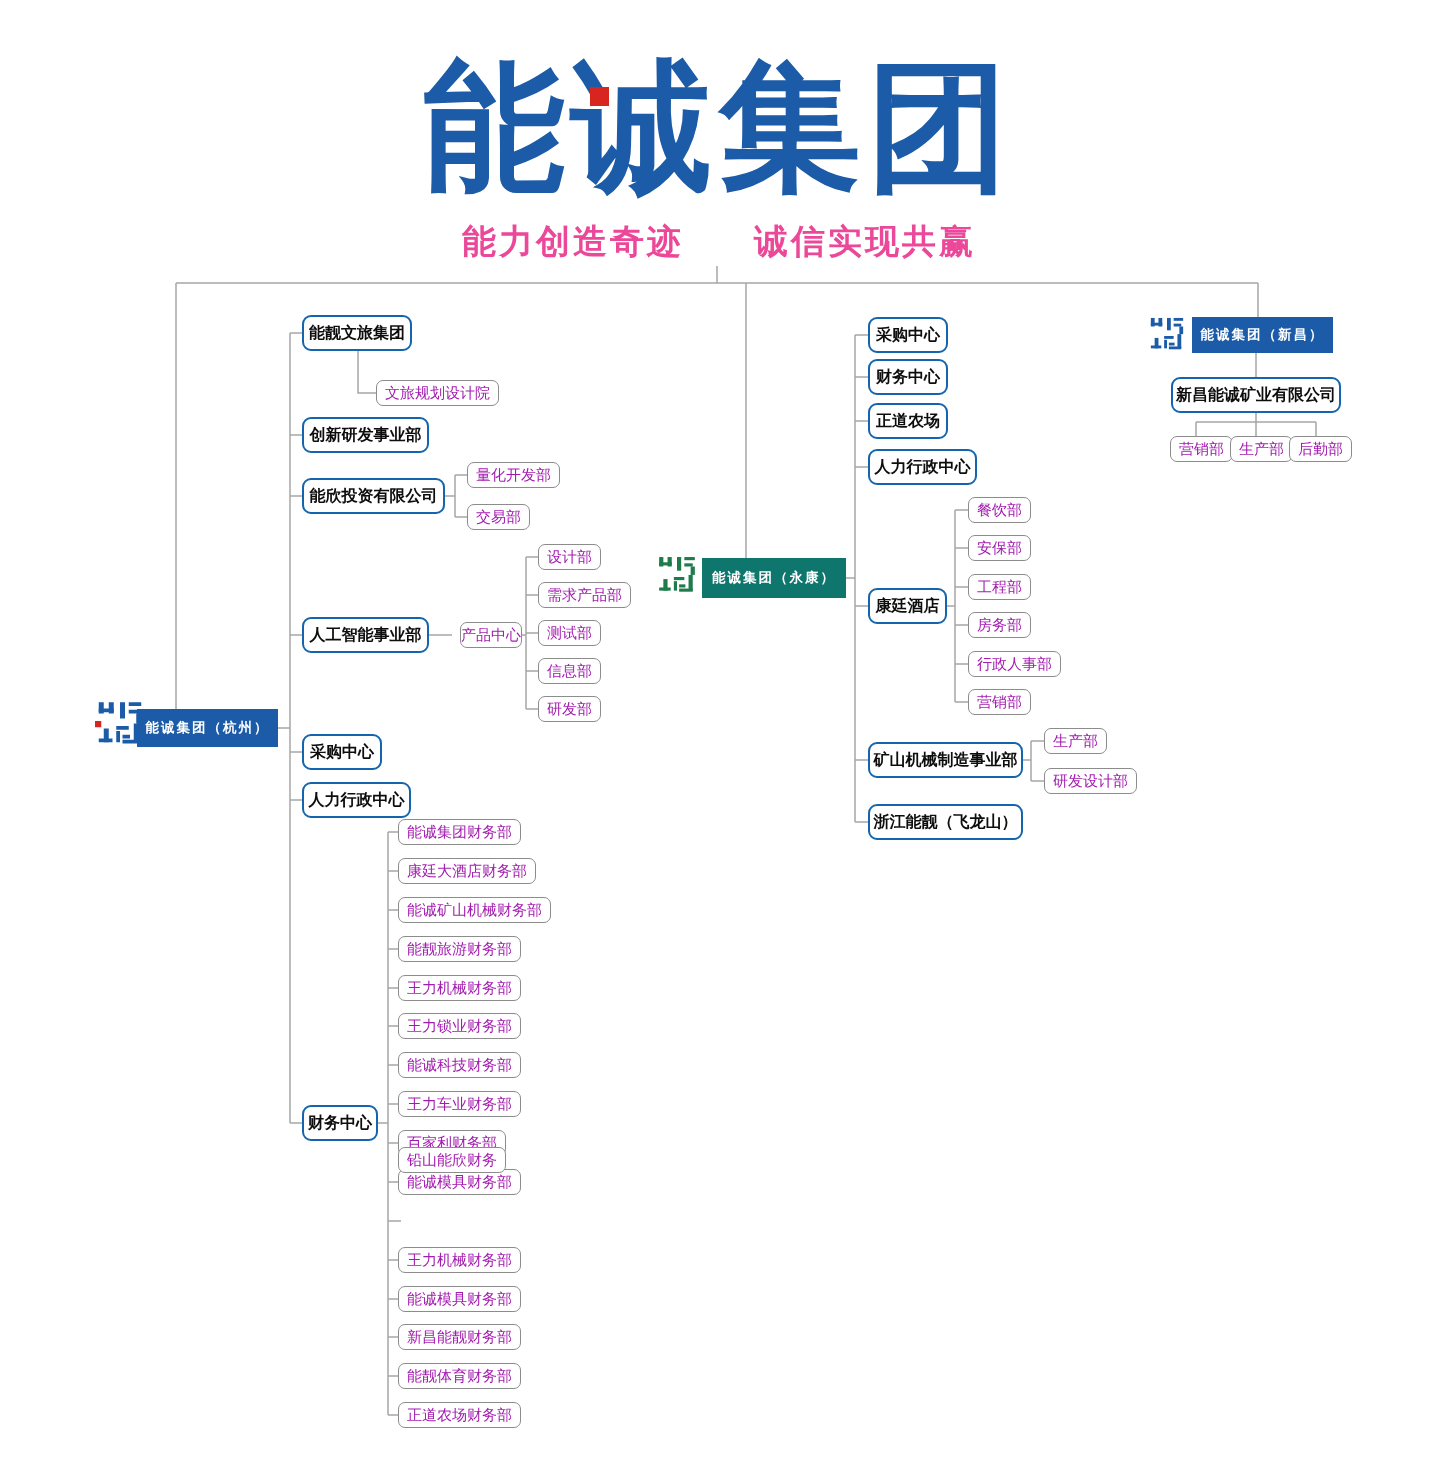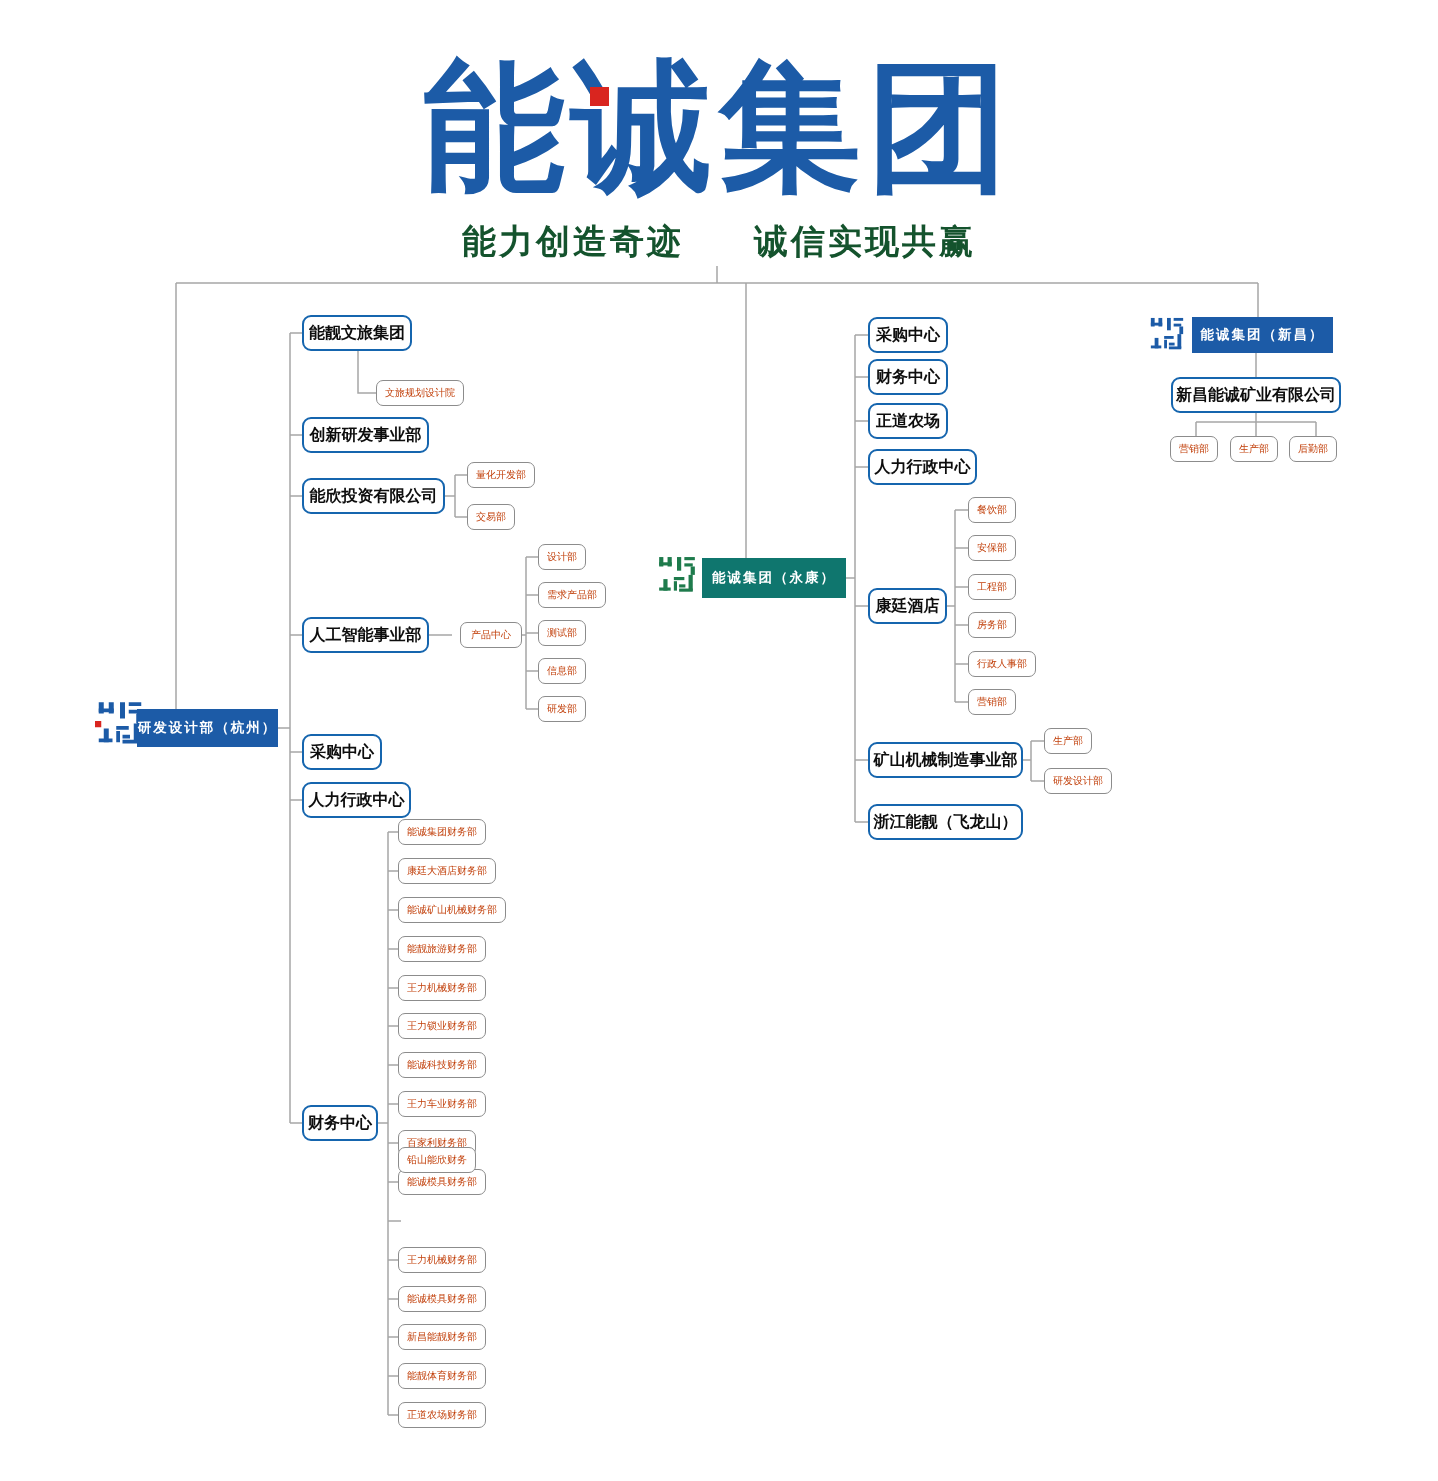--- a/index.html
+++ b/index.html
@@ -21,41 +21,41 @@
     letter-spacing:6px;
     font-family:"DejaVu Sans","Liberation Sans",sans-serif;
   }
   .brand-red{
     position:absolute;left:590px;top:87px;width:19px;height:19px;
     background:#d9251f;
   }
   .subtitle{
     position:absolute;left:0;top:219px;width:100%;
     display:flex;justify-content:center;gap:70px;
-    color:#14532d;font-weight:bold;font-size:34px;letter-spacing:3px;
+    color:#ec4899;font-weight:bold;font-size:34px;letter-spacing:3px;
   }
   
   svg.wires{position:absolute;left:0;top:0;z-index:0;}
   
   .node,.leaf,.root{
     position:absolute;z-index:1;box-sizing:border-box;
     display:flex;align-items:center;justify-content:center;
     background:#ffffff;white-space:nowrap;
   }
   .node{
     height:36px;
     border:2.5px solid #1565ae;border-radius:9px;
     font-weight:bold;font-size:16px;color:#0d0d0d;
     font-family:"DejaVu Serif","Liberation Serif",serif;
     padding:0 5px;
   }
   .leaf{
     height:26px;
     border:1.5px solid #8c8c8c;border-radius:7px;
-    font-size:10px;color:#c2410c;
+    font-size:15px;color:#a21caf;
     padding:0 8px;
   }
   .root{
     height:38px;
     font-weight:bold;font-size:13.5px;letter-spacing:2px;
     color:#ffffff;
     font-family:"DejaVu Serif","Liberation Serif",serif;
   }
   .root.blue{background:#1c5ba7;}
   .root.green{background:#0f766e;}
@@ -110,21 +110,21 @@
           <rect x="3" y="30" width="11" height="3"></rect>
       <rect x="17" y="20" width="10" height="3"></rect>
           <rect x="17" y="24" width="3" height="9"></rect>
       <rect x="22" y="27" width="6" height="3"></rect>
           <rect x="31" y="18" width="4" height="15"></rect>
       <rect x="22" y="31" width="13" height="3"></rect>
       <rect x="0" y="16" width="5" height="5" fill="#d9251f"></rect>
     </g>
       </svg>
   </div>
-  <div class="root blue" style="left:137px;top:709px;width:141px">研发设计部（杭州）</div>
+  <div class="root blue" style="left:137px;top:709px;width:141px">能诚集团（杭州）</div>
 
   <div class="node" style="left:302px;top:315px;width:110px">能靓文旅集团</div>
   <div class="leaf" style="left:376px;top:380px">文旅规划设计院</div>
 
   <div class="node" style="left:302px;top:417px;width:127px">创新研发事业部</div>
 
   <div class="node" style="left:302px;top:478px;width:143px">能欣投资有限公司</div>
   <div class="leaf" style="left:467px;top:462px">量化开发部</div>
   <div class="leaf" style="left:467px;top:504px">交易部</div>
 

